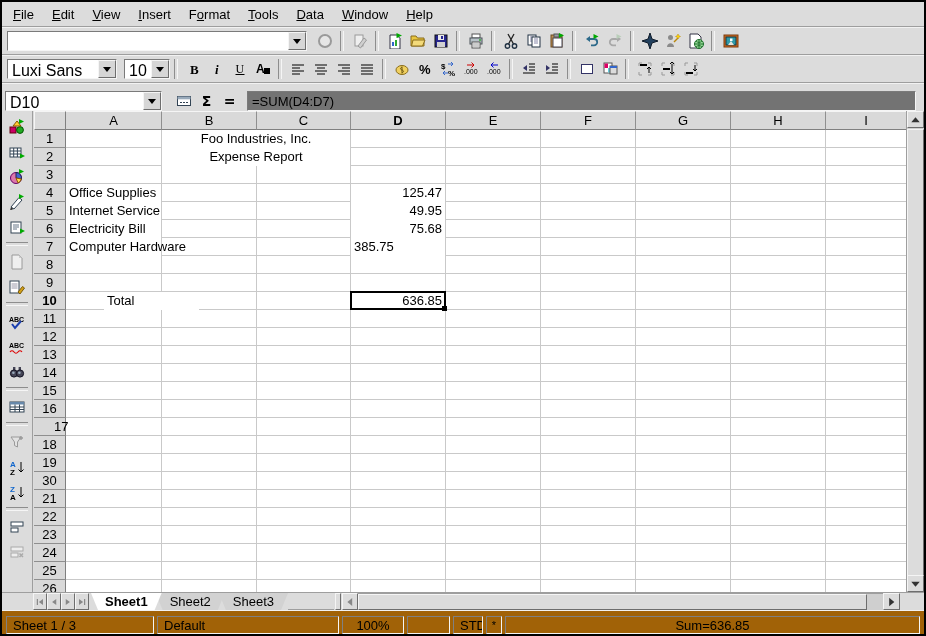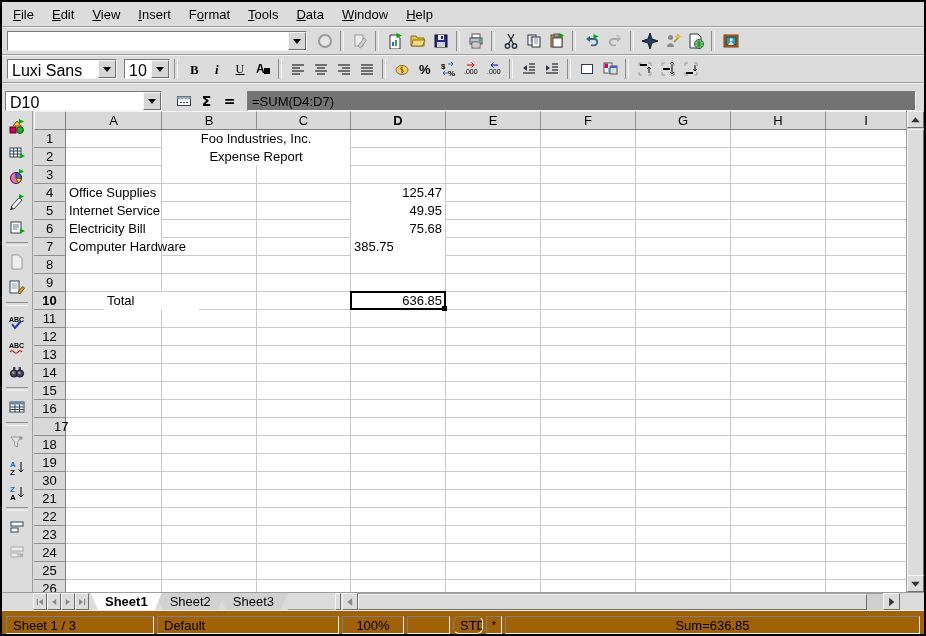--- a/index.html
+++ b/index.html
@@ -73,21 +73,21 @@
   .hthumb{position:absolute;left:0;top:0;bottom:0;width:97%;background:#dcdcdc;box-sizing:border-box;
     border:1px solid;border-color:#f5f5f5 #6e6e6e #6e6e6e #f5f5f5;}
   .hbtn{flex:0 0 auto;height:auto;}
   .tab-corner{width:24px;flex:0 0 auto;background:#dcdcdc;}
   
   .statusbar{position:absolute;left:0;right:0;bottom:0;height:24px;background:#a16207;border-top:1px solid #f2f2f2;
     display:flex;align-items:flex-end;padding-left:4px;box-sizing:border-box;}
   .sbox{height:18px;line-height:17px;box-sizing:border-box;border:1px solid;border-color:#808080 #f5f5f5 #f5f5f5 #808080;
     padding:0 6px;margin-right:3px;white-space:nowrap;overflow:hidden;font-size:13px;}
   .s1{width:148px;} .s2{width:182px;} .s3{width:62px;text-align:center;} .s4{width:43px;}
-  .s5{width:30px;text-align:center;border-radius:6px;} .s6{width:16px;text-align:center;padding:0 2px;font-size:11px;}
+  .s5{width:30px;text-align:center;} .s6{width:16px;text-align:center;padding:0 2px;font-size:11px;}
   .s7{flex:1;text-align:center;margin-right:4px;}
   u{text-decoration:underline;}
 </style>
 </head>
 <body>
 
 <div class="window">
 
   <div class="bar menubar" id="menubar">
       <span class="menu-item"><u>F</u>ile</span>

